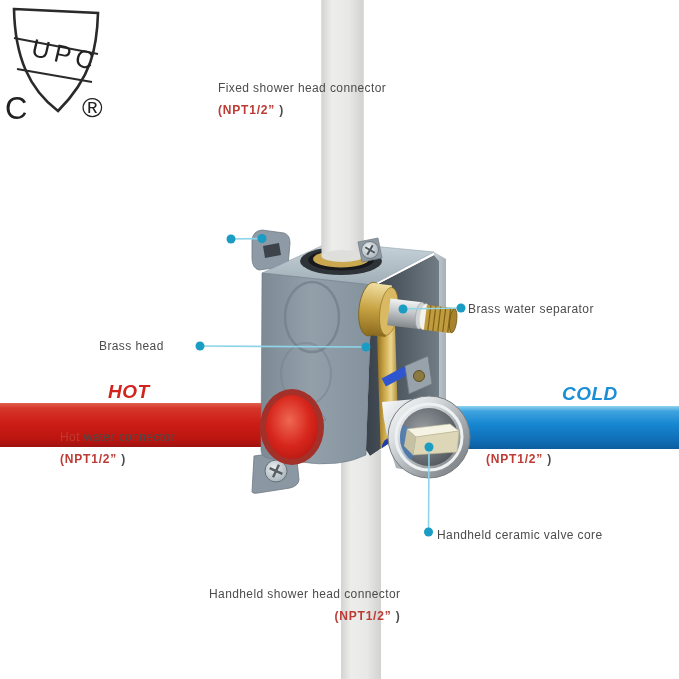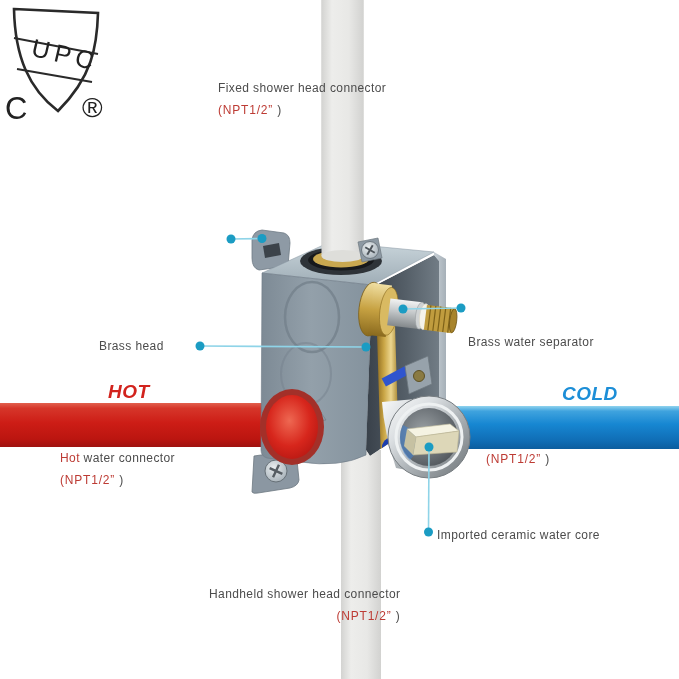--- a/index.html
+++ b/index.html
@@ -6,21 +6,21 @@
   .stage{
     position:relative;width:679px;height:679px;background:#ffffff;overflow:hidden;
     font-family:"Liberation Sans",sans-serif;
   }
   .stage svg{position:absolute;left:0;top:0;}
   .lbl{
     position:absolute;white-space:nowrap;
     font-size:12px;line-height:22px;letter-spacing:.4px;
     color:var(--label-gray,#4c4c4c);
   }
-  .spec{letter-spacing:.8px;}
+  .spec{letter-spacing:.8px;font-weight:bold;}
   .red{color:var(--spec-red,#bd3b34);}
   .hotword{color:var(--spec-red,#bd3b34);}
   .coldword{color:var(--cold-word-blue,#2ba6db);}
   .banner{
     position:absolute;font-size:19px;font-weight:bold;font-style:italic;
     letter-spacing:.5px;white-space:nowrap;
   }
   .banner.hot{color:var(--hot-red,#d2231d);}
   .banner.cold{color:var(--cold-blue,#1c8ed7);}
   .logo-svg text{font-family:"Liberation Sans",sans-serif;fill:#222;}
@@ -232,42 +232,42 @@
     <text x="0" y="114" font-size="31">C</text>
     <text x="77" y="112" font-size="28">®</text>
   </svg>
 
   <div class="lbl" style="left:218px;top:77px;">
     <div><span>Fixed shower head connector</span></div>
     <div class="spec"><span class="red">(NPT1/2”</span><span> )</span></div>
   </div>
 
 
-  <div class="lbl" style="left:468px;top:298px;margin-top:33px;">
+  <div class="lbl" style="left:468px;top:298px;">
     <span>Brass water separator</span>
   </div>
 
   <div class="lbl" style="left:99px;top:335px;">
     <span>Brass head</span>
   </div>
 
   <div class="banner hot" style="left:108px;top:381px;">HOT</div>
   <div class="banner cold" style="left:562px;top:383px;">COLD</div>
 
-  <div class="lbl" style="left:60px;top:447px;">
+  <div class="lbl" style="left:60px;top:426px;">
     <div><span class="hotword">Hot</span><span> water connector</span></div>
     <div class="spec"><span class="red">(NPT1/2”</span><span> )</span></div>
   </div>
 
   <div class="lbl" style="left:486px;top:448px;">
     <div class="spec"><span class="red">(NPT1/2”</span><span> )</span></div>
   </div>
 
   <div class="lbl" style="left:437px;top:524px;">
-    <span>Imported ceramic water core</span>
+    <span>Handheld ceramic valve core</span>
   </div>
 
   <div class="lbl" style="left:209px;top:583px;text-align:right;">
     <div><span>Handheld shower head connector</span></div>
     <div class="spec"><span class="red">(NPT1/2”</span><span> )</span></div>
   </div>
 
 </div>
 
 </body></html>

